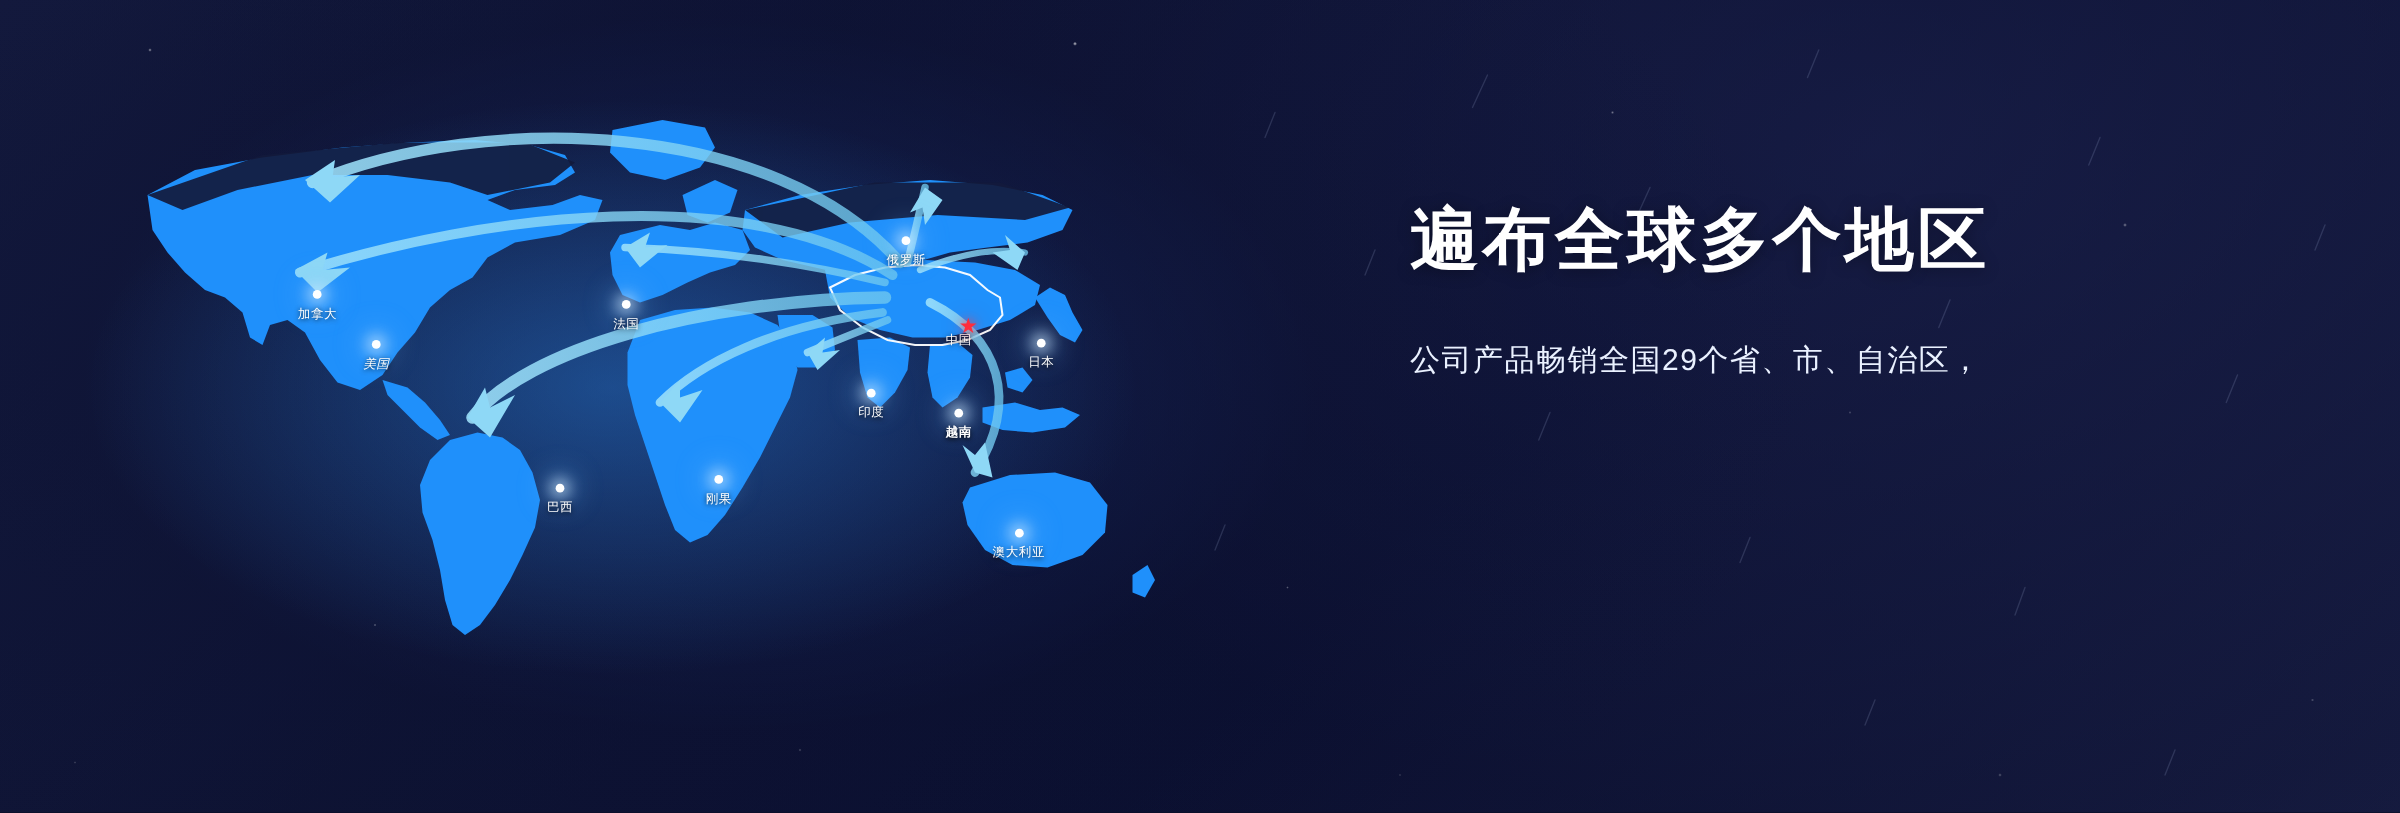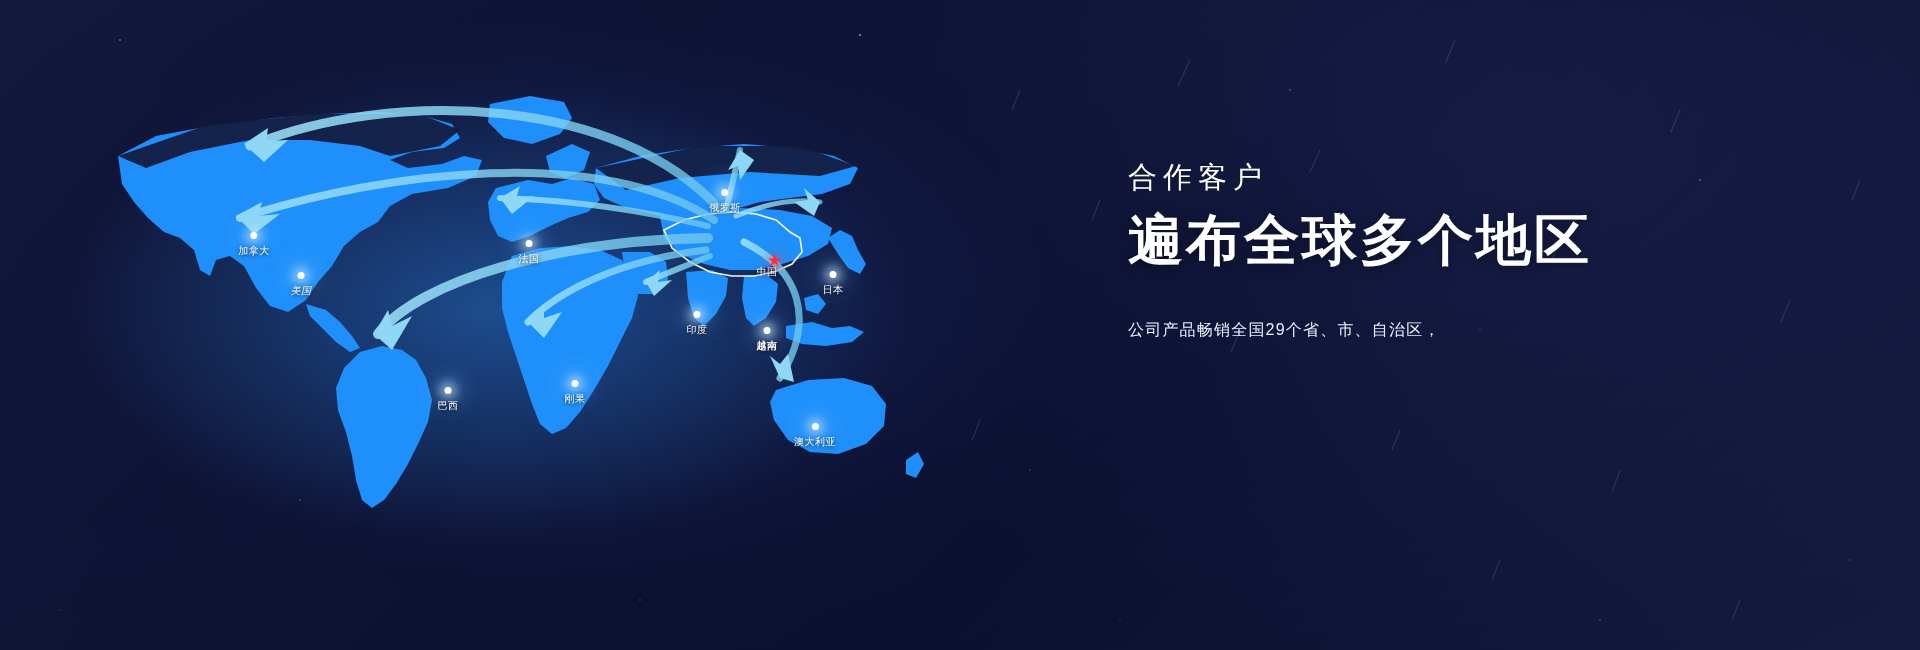--- a/index.html
+++ b/index.html
@@ -106,21 +106,21 @@
     font-size: 55px;
     font-weight: bold;
     color: #ffffff;
     letter-spacing: 3px;
     margin: 0 0 42px 0;
     line-height: 1.15;
     text-shadow: 0 2px 12px rgba(0,0,0,0.35);
   }
   .desc { margin: 0; }
   .desc .line {
-    font-size: 16px;
+    font-size: 24px;
     color: #eaf1ff;
     letter-spacing: 1.2px;
     line-height: 2.0;
     white-space: nowrap;
   }
 </style>
 </head>
 <body>
 
 <div id="stage">
@@ -259,21 +259,21 @@
       <div class="lbl">加拿大</div>
     </div>
     <div class="city" style="left:241px; top:212px;font-style:italic;">
       <div class="dot"></div>
       <div class="lbl">美国</div>
     </div>
     <div class="city" style="left:360px; top:327px;margin-left:28px;">
       <div class="dot"></div>
       <div class="lbl">巴西</div>
     </div>
-    <div class="city" style="left:469px; top:180px;">
+    <div class="city" style="left:441px; top:180px;">
       <div class="dot"></div>
       <div class="lbl">法国</div>
     </div>
     <div class="city" style="left:515px; top:320px;">
       <div class="dot"></div>
       <div class="lbl">刚果</div>
     </div>
     <div class="city" style="left:665px; top:129px;">
       <div class="dot"></div>
       <div class="lbl">俄罗斯</div>
@@ -296,20 +296,19 @@
       <div class="dot"></div>
       <div class="lbl">越南</div>
     </div>
     <div class="city" style="left:755px; top:363px;">
       <div class="dot"></div>
       <div class="lbl">澳大利亚</div>
     </div>
   </div>
 
   <div class="panel">
-    <div class="eyebrow">合作客户</div>
     <div class="headline">遍布全球多个地区</div>
     <div class="desc">
       <div class="line">公司产品畅销全国29个省、市、自治区，</div>
     </div>
   </div>
 
 </div>
 
 </body></html>

